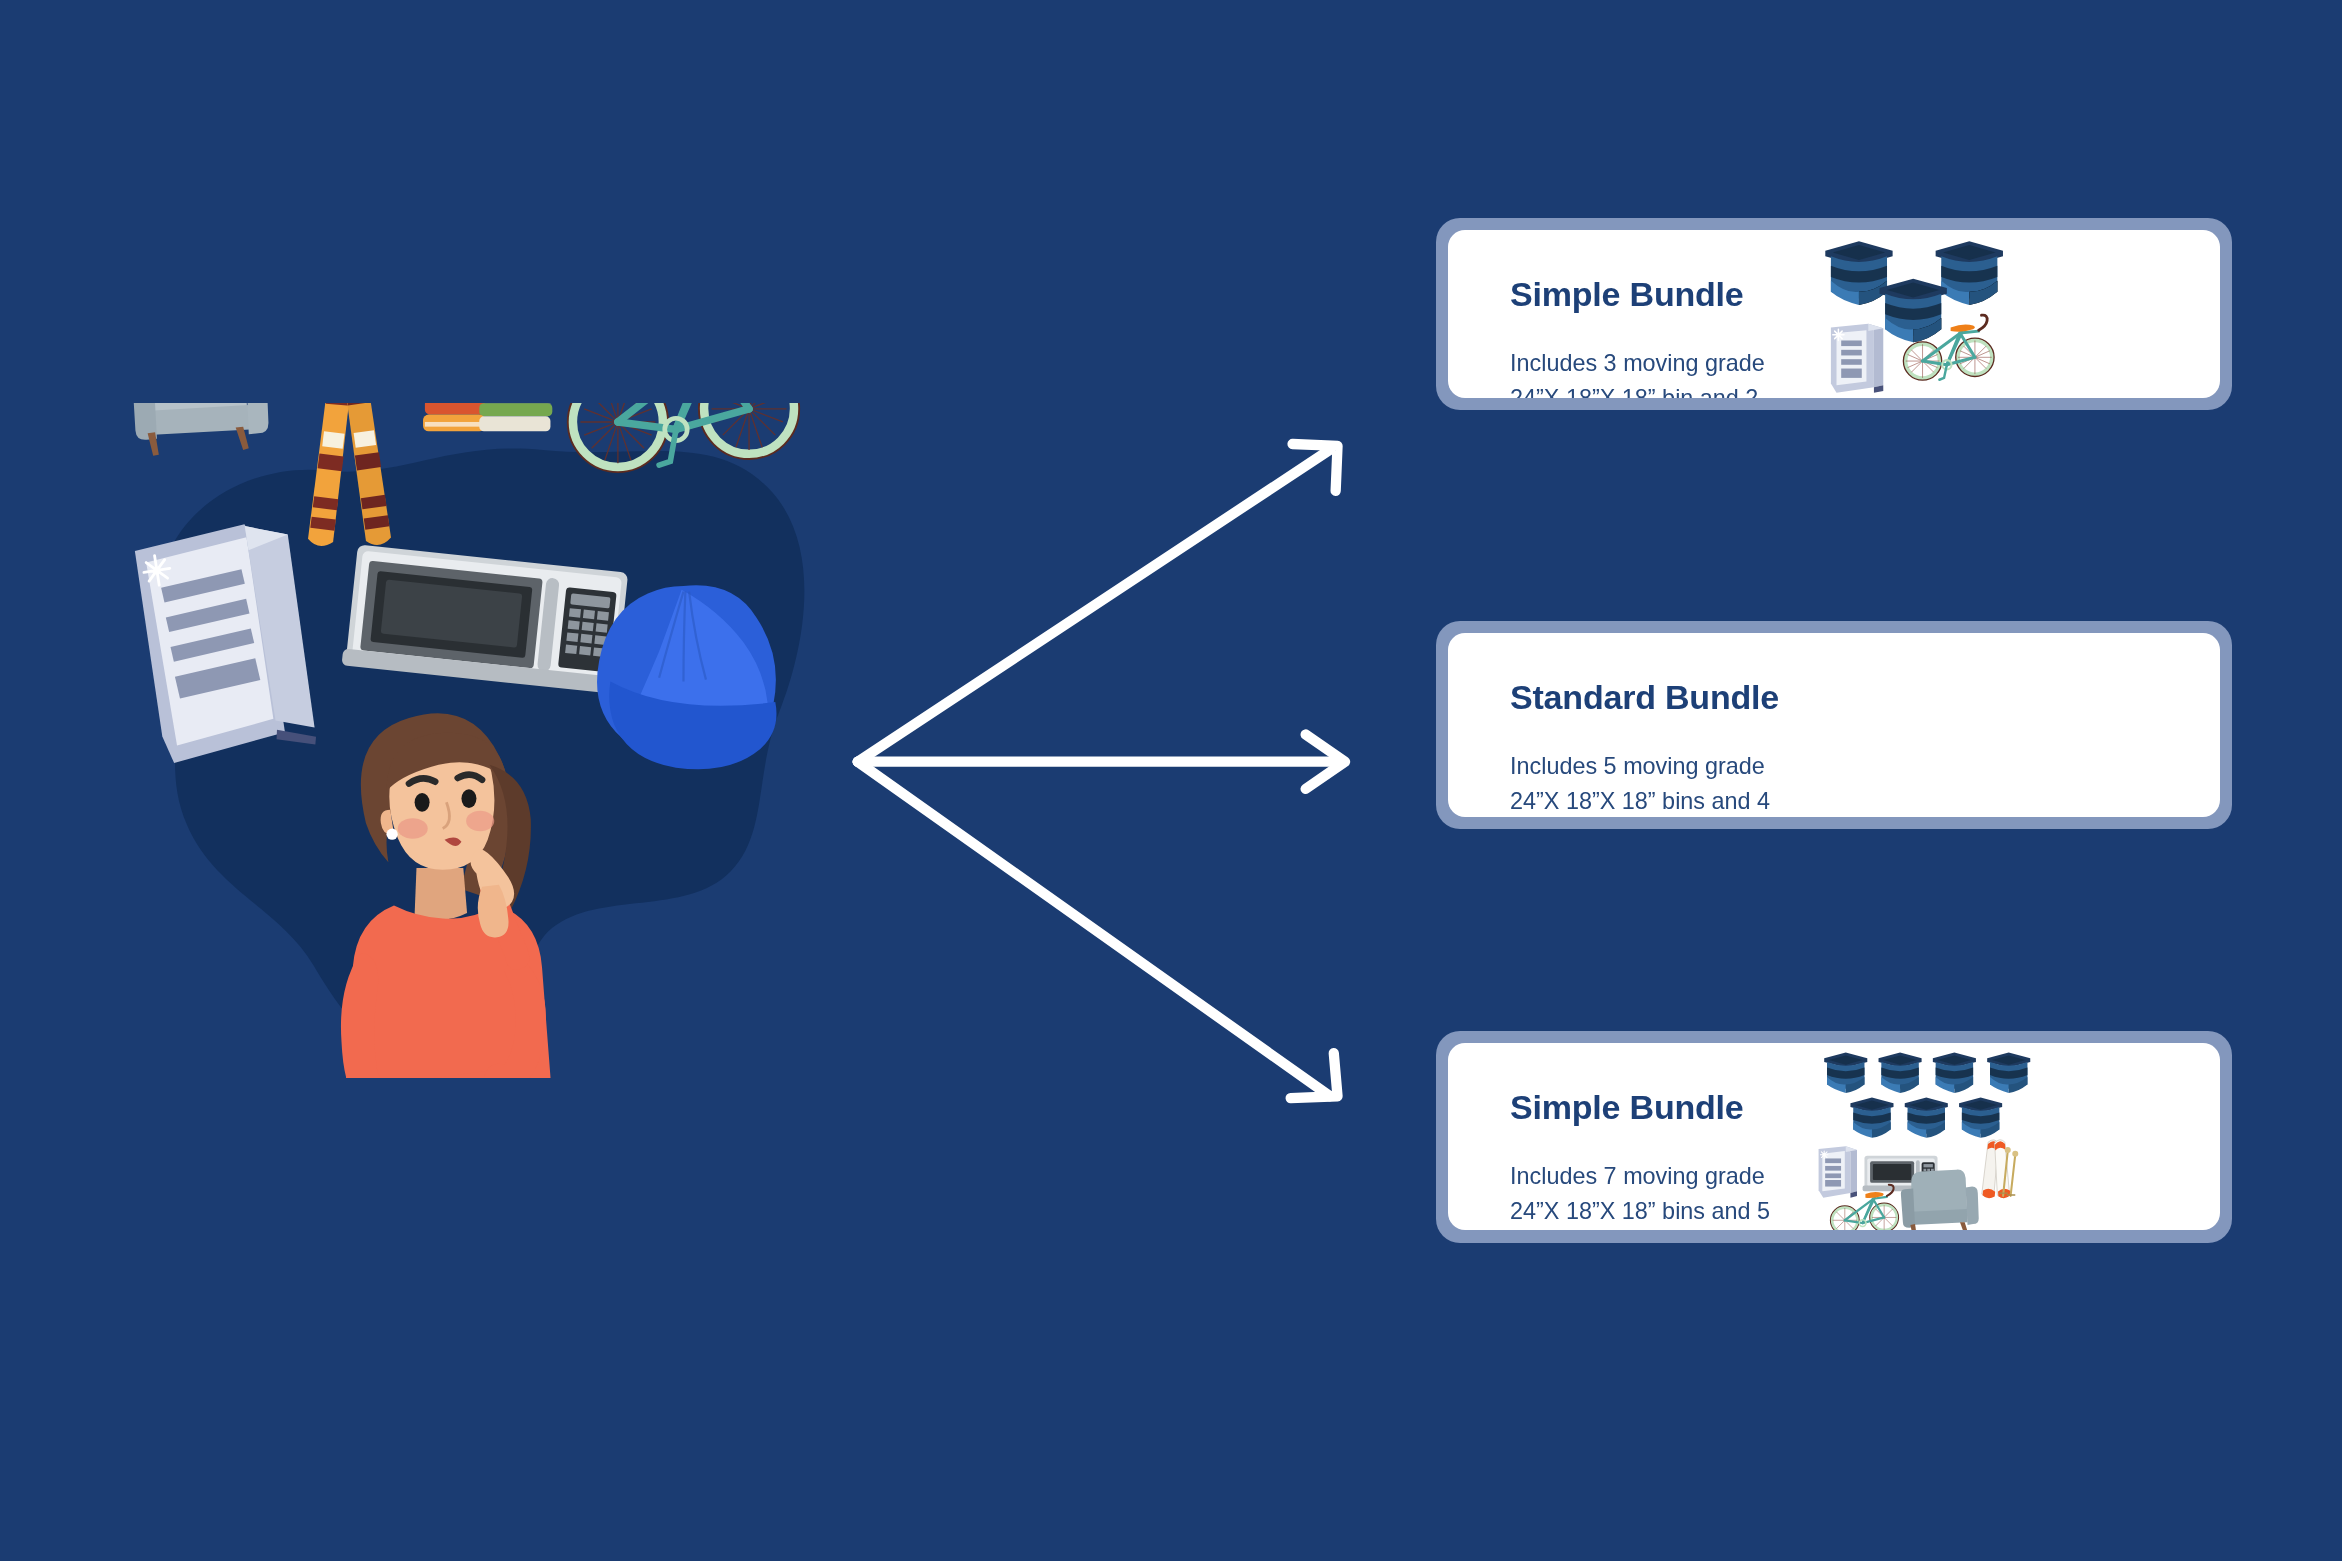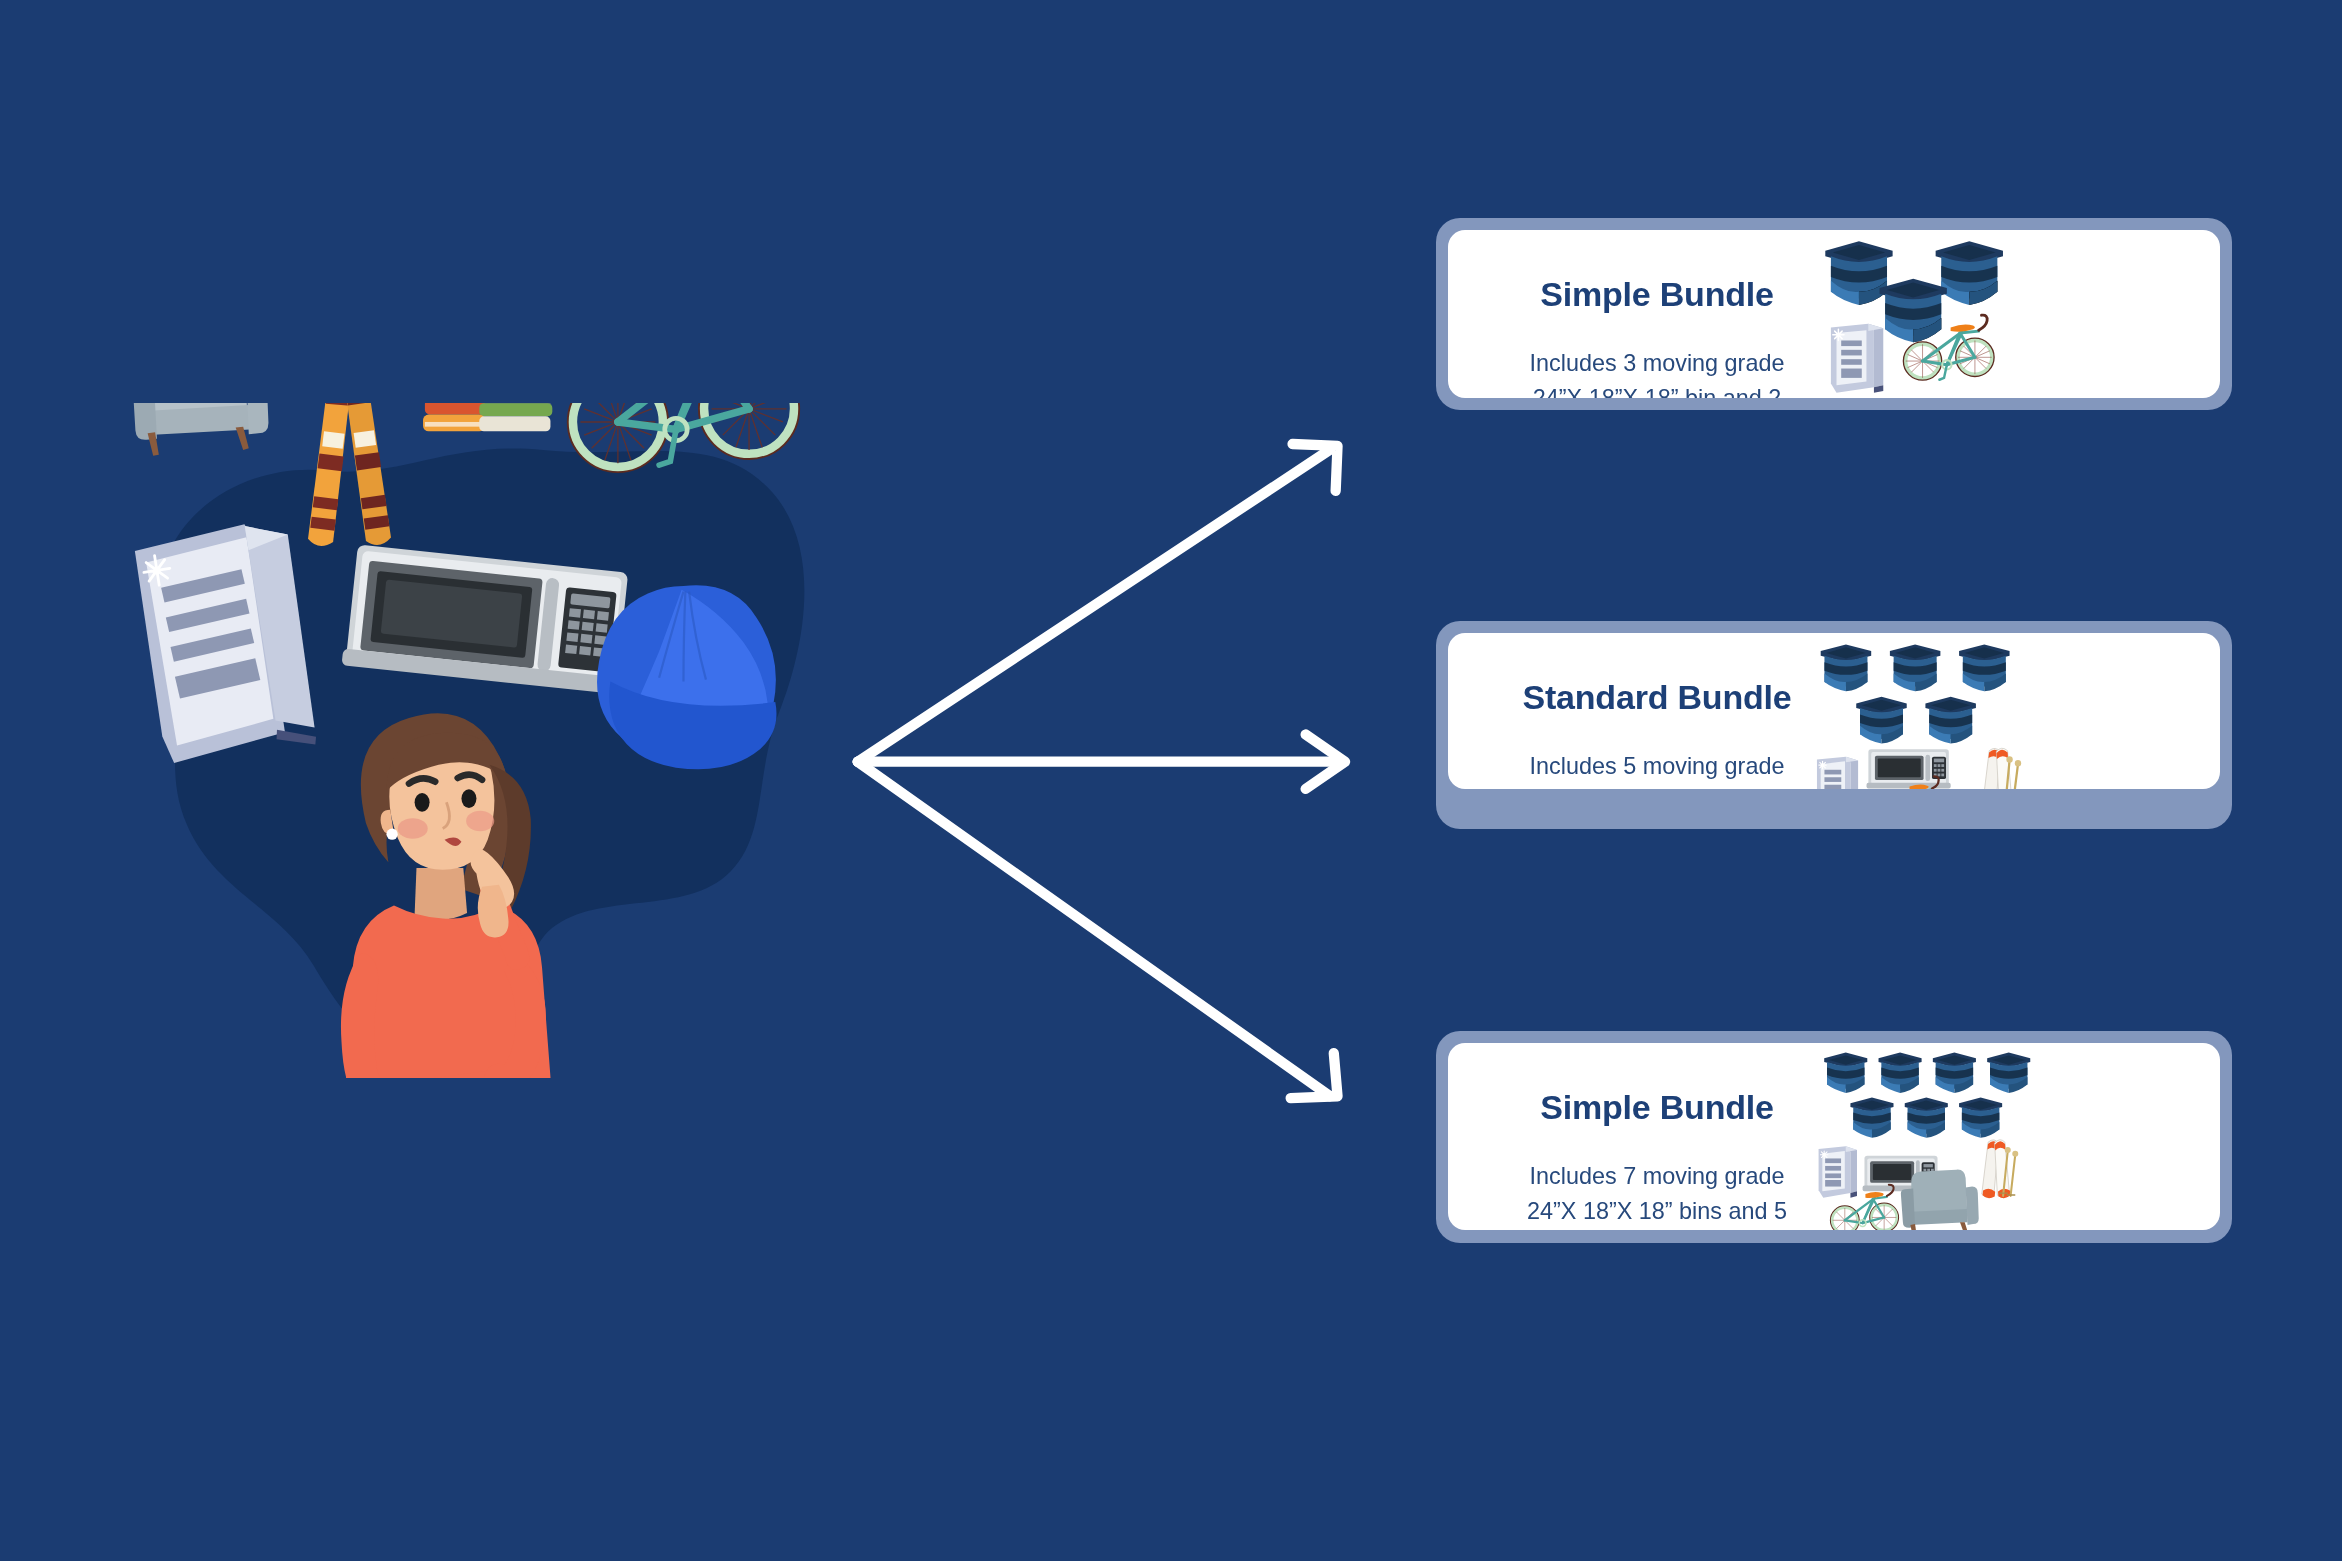--- a/index.html
+++ b/index.html
@@ -53,21 +53,20 @@
     box-sizing: border-box;
     display: flex;
     align-items: stretch;
     position: relative;
     overflow: hidden;
   }
   .card-text {
     padding: 45px 0 37px 62px;
     width: 356px;
     box-sizing: border-box;
-    text-align: center;
   }
   .card-title {
     color: #1d4077;
     font-size: 34px;
     font-weight: bold;
     margin: 0 0 32px 0;
     letter-spacing: -0.2px;
     white-space: nowrap;
   }
   .card-desc {
@@ -79,21 +78,21 @@
   .card-art {
     flex: 1;
     position: relative;
   }
   .card-art svg { position: absolute; }
 
   #card-0 { top: 218px; height: 192px; }
   #card-1 { top: 621px; height: 208px; }
   #card-2 { top: 1031px; height: 212px; }
   #card-0 .card-inner { height: 168px; }
-  #card-1 .card-inner { height: 156px; }
+  #card-1 .card-inner { height: 184px; flex-direction: column; }
   #card-2 .card-inner { height: 187px; }
 </style>
 </head>
 <body>
 
 <div id="stage">
 
   <div id="illustration">
     <svg width="712" height="675" viewBox="0 0 760 720" xmlns="http://www.w3.org/2000/svg">
 

